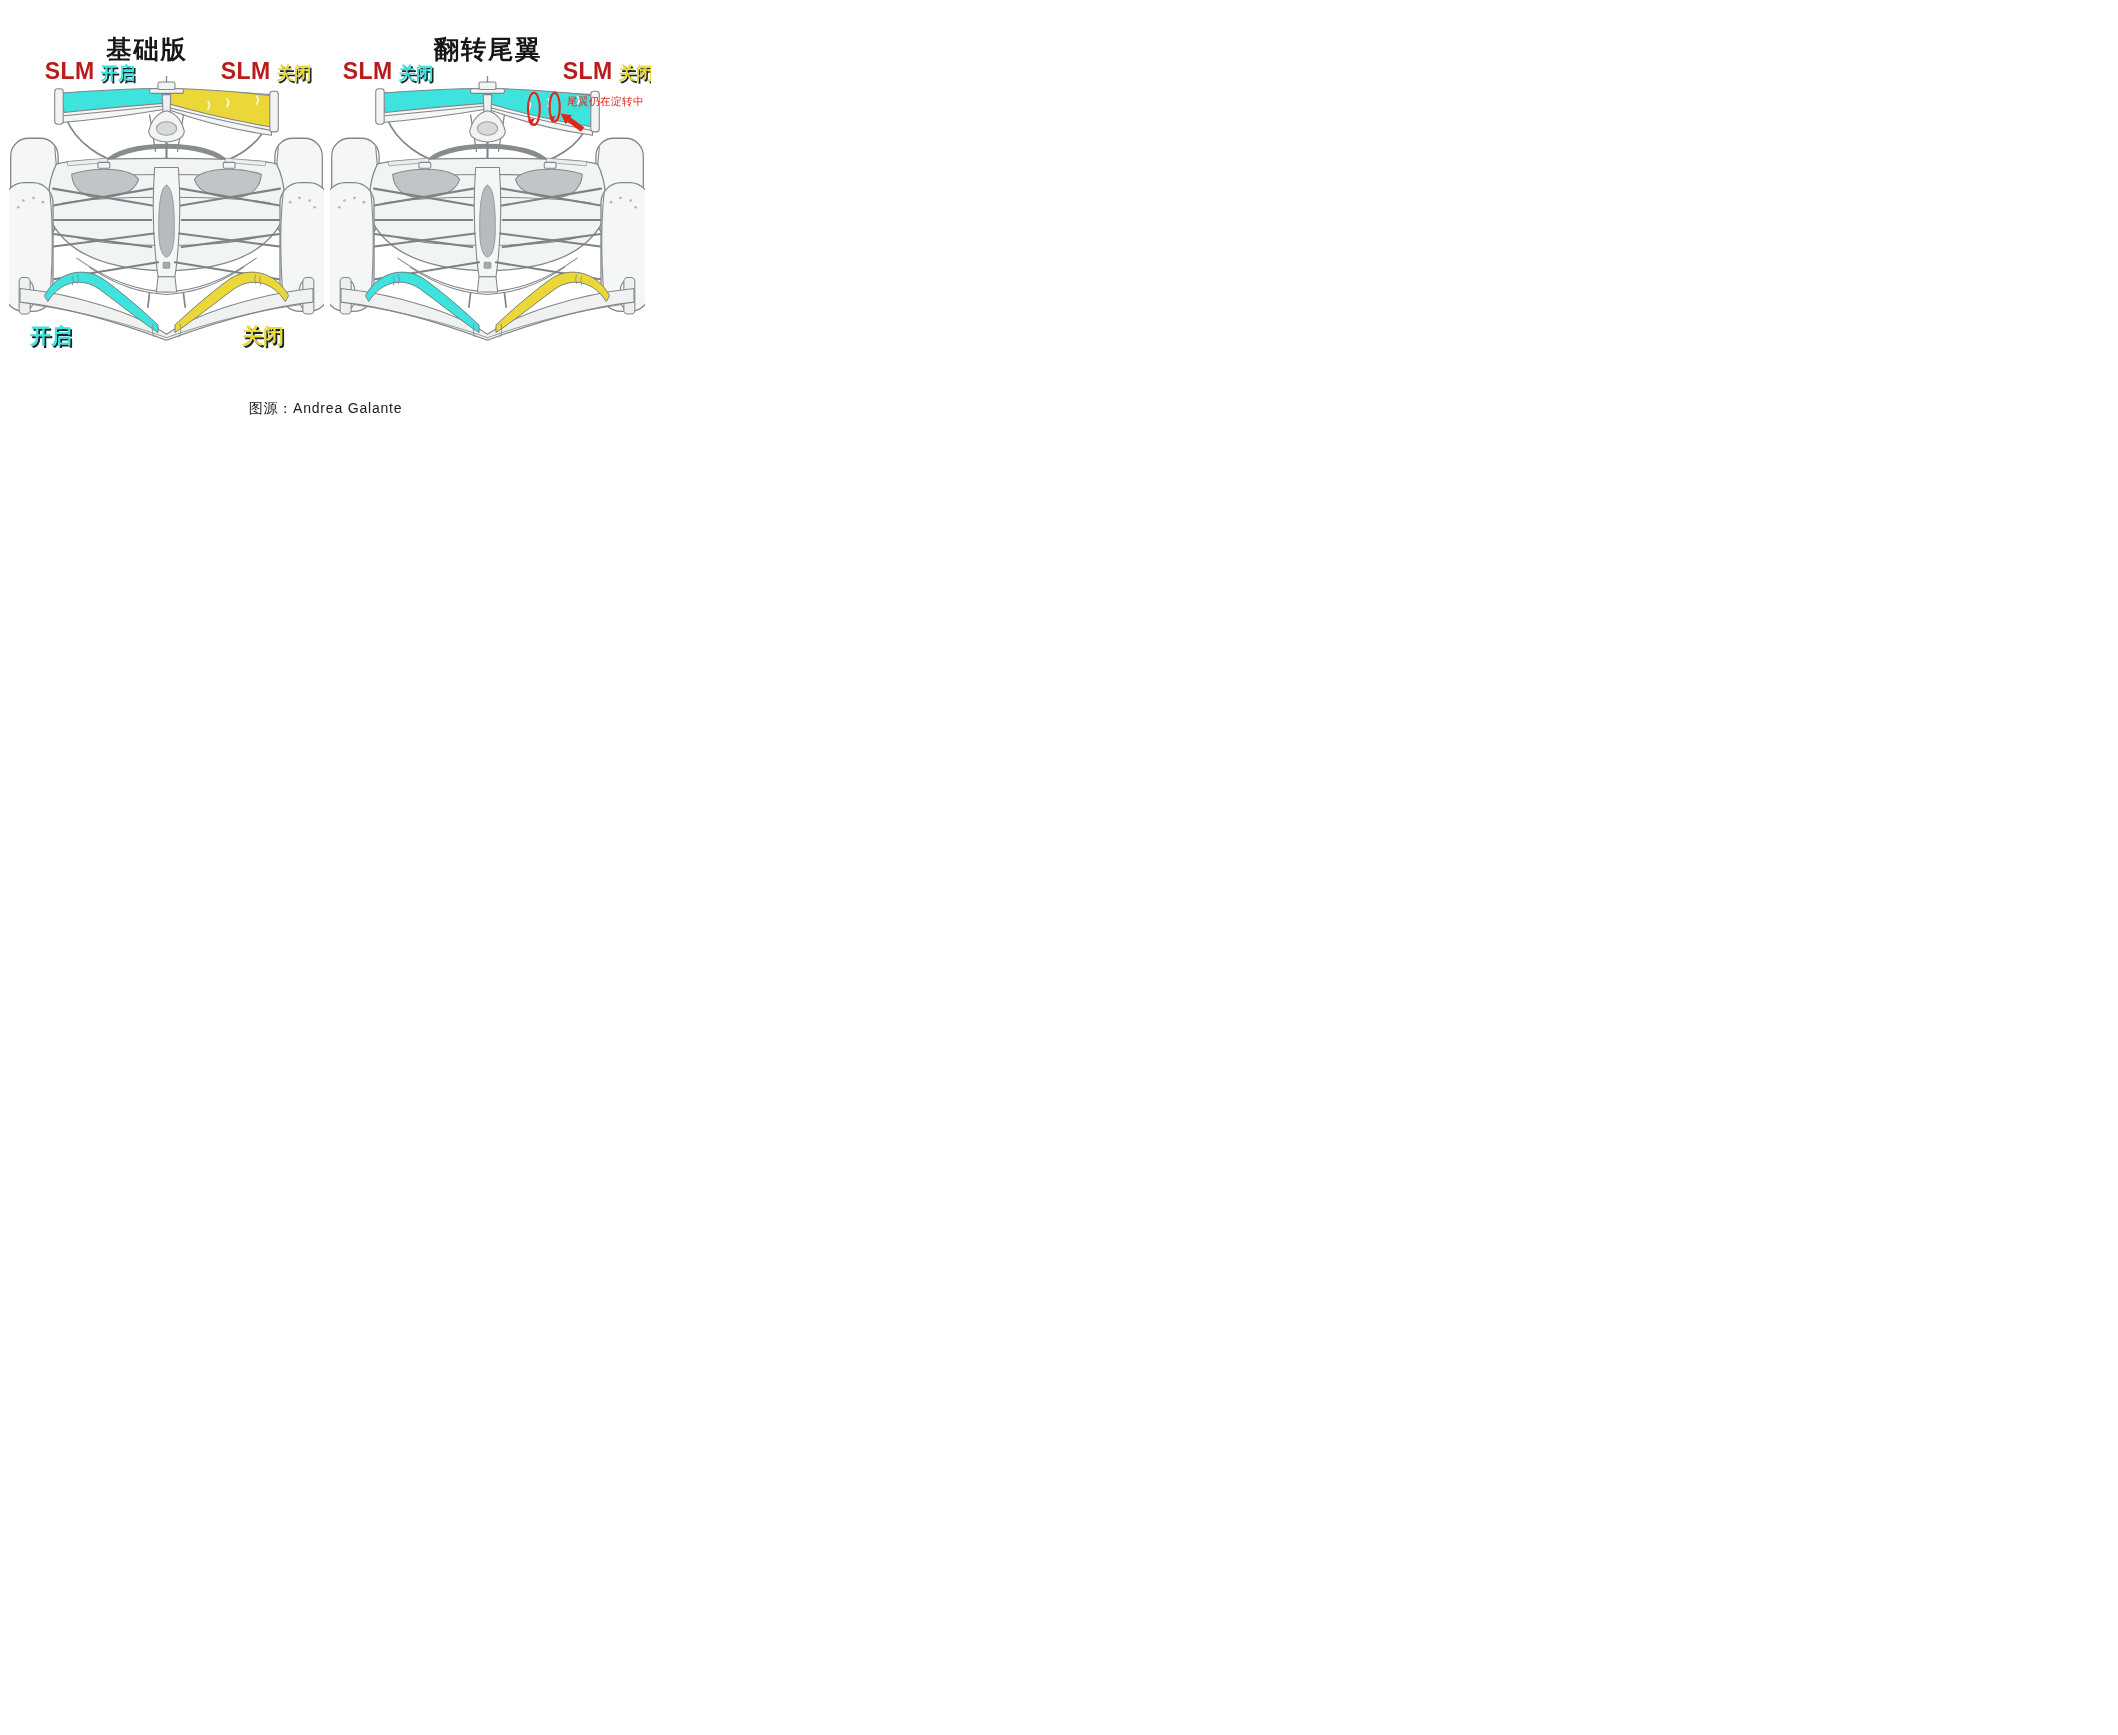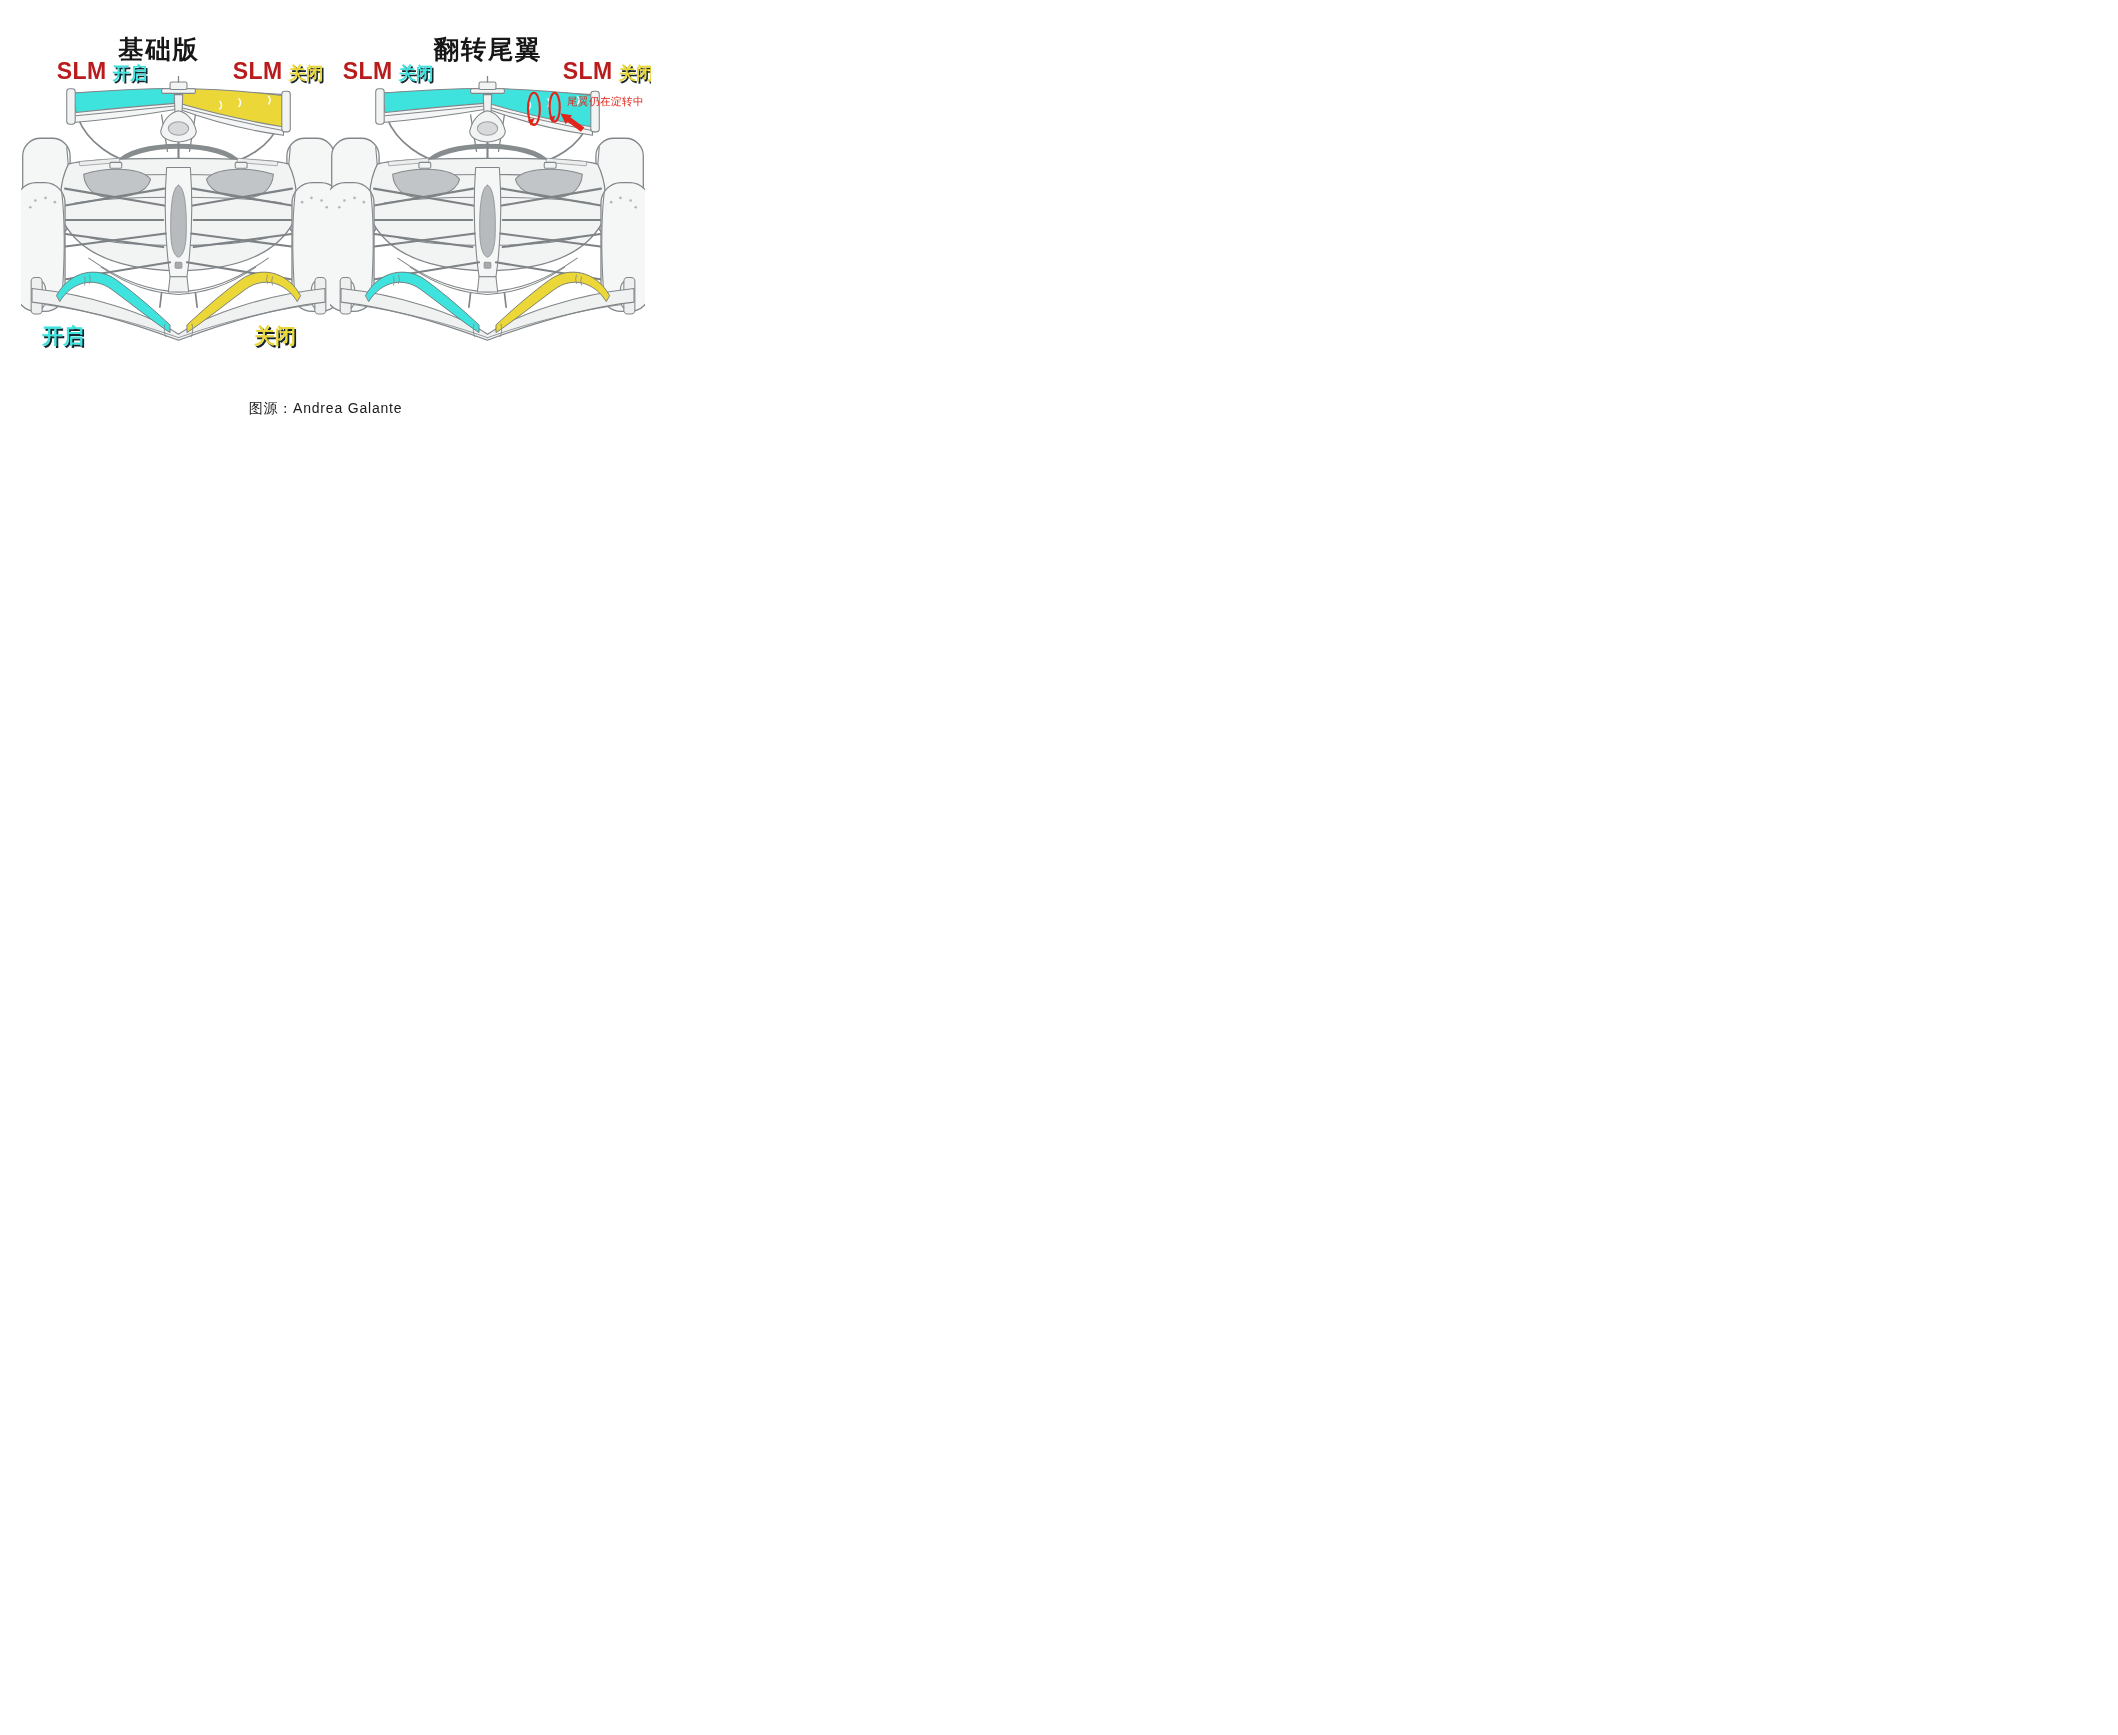--- a/index.html
+++ b/index.html
@@ -1,19 +1,19 @@
 <!DOCTYPE html>
 <html style="--cyan: #3fe3de; --yellow: #ebd838; --red: #e2241a; --shadow: #15242e; --ink: #161616;font-size:6.8px"><head>
 <meta charset="utf-8">
 <style>
   html,body{margin:0;padding:0;background:#ffffff;}
   .stage{position:relative;width:651px;height:434px;background:#fff;overflow:hidden;
          font-family:"Liberation Sans","DejaVu Sans",sans-serif;}
   .panel{position:absolute;top:0;width:325px;height:434px;}
-  .panel.left{left:16px;text-decoration:underline;} .panel.right{left:325px;}
+  .panel.left{left:4px;text-decoration:underline;} .panel.right{left:325px;}
 
   .title{position:absolute;top:16px;transform:translateX(-50%);
          font-size:25.4px;font-weight:900;color:#161616;letter-spacing:1.7px;white-space:nowrap;}
 
   .slm{position:absolute;top:58px;transform:translateX(-50%);
        display:flex;gap:6px;align-items:baseline;white-space:nowrap;}
   .slm-word{font-size:23px;font-weight:900;color:#b91c1c;letter-spacing:0.4px;}
   .state{font-size:17.4px;font-weight:900;}
   .c-cyan{color:var(--cyan);text-shadow:1.7px 2.1px 0 var(--shadow);}
   .c-yellow{color:var(--yellow);text-shadow:1.7px 2.1px 0 var(--shadow);}

